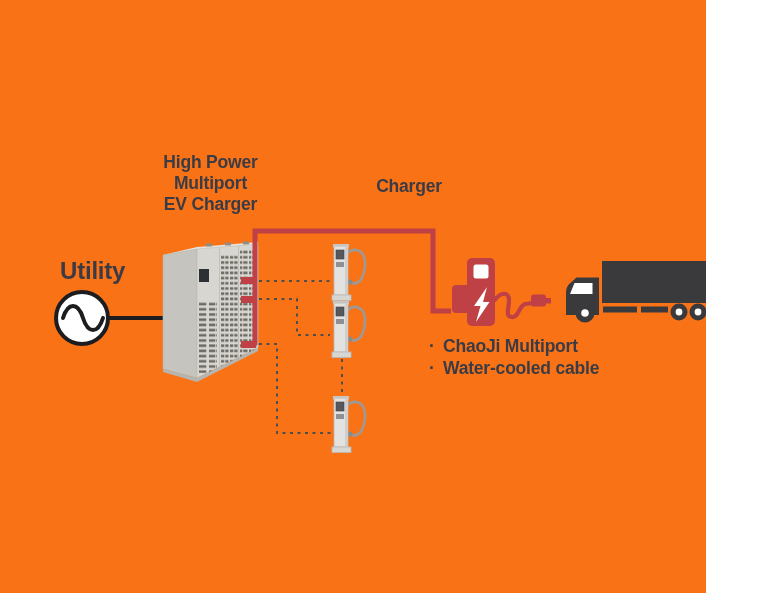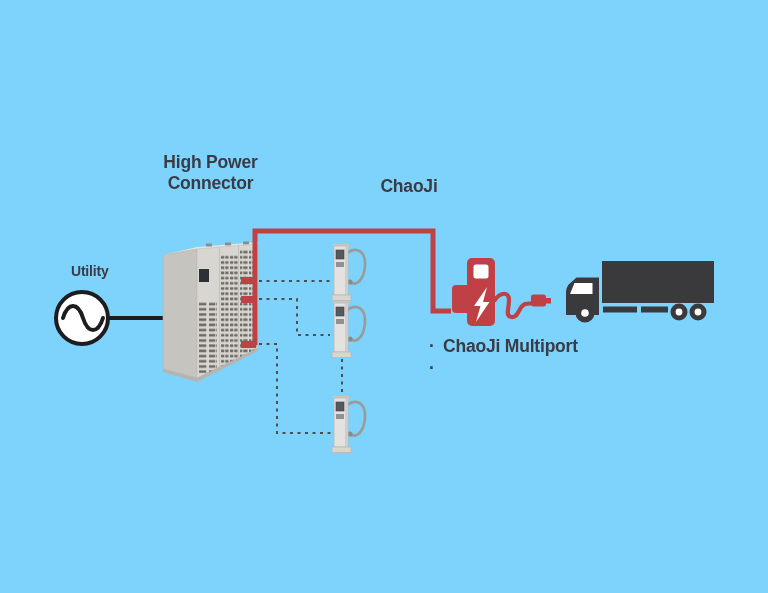--- a/index.html
+++ b/index.html
@@ -1,25 +1,25 @@
 <!DOCTYPE html>
 <html><head>
 <meta charset="utf-8">
 <style>
   html,body{margin:0;padding:0;background:#ffffff;}
   .stage{
-    position:relative;width:768px;height:593px;background:#7dd3fc;overflow:hidden;
+    position:relative;width:706px;height:593px;background:#f97316;overflow:hidden;
     font-family:"Liberation Sans", sans-serif;color:#3b3b45;
   }
   .abs{position:absolute;}
   .label{font-weight:600;letter-spacing:-0.2px;line-height:21px;font-size:17.5px;color:#3b3b45;}
   .centered{text-align:center;}
   #charger-title{left:138px;top:152px;width:145px;}
   #output-label{left:333px;top:176px;width:152px;}
-  #utility-label{left:71px;top:260px;width:80px;font-size:14px;line-height:22px;}
+  #utility-label{left:60px;top:260px;width:80px;font-size:24px;line-height:22px;}
   #feature-list{left:429px;top:336px;width:220px;}
   .feature-row{display:flex;align-items:baseline;font-weight:600;font-size:17.5px;line-height:21.5px;letter-spacing:-0.2px;color:#3b3b45;}
   .feature-row .bullet{width:14px;text-align:left;}
   svg{position:absolute;left:0;top:0;}
 </style>
 </head>
 <body>
 
 <div class="stage">
 
@@ -112,32 +112,34 @@
       <circle cx="585" cy="313" r="3.8" fill="#ffffff"></circle>
       <circle cx="679" cy="312" r="8.5"></circle>
       <circle cx="679" cy="312" r="3.4" fill="#ffffff"></circle>
       <circle cx="698" cy="312" r="8.5"></circle>
       <circle cx="698" cy="312" r="3.4" fill="#ffffff"></circle>
     </g>
   </svg>
 
   <div class="abs label centered" id="charger-title">
     <div>High Power</div>
-    <div>Connector</div>
+    <div>Multiport</div>
+    <div>EV Charger</div>
   </div>
 
   <div class="abs label centered" id="output-label">
-    <div>ChaoJi</div>
+    <div>Charger</div>
   </div>
 
   <div class="abs label" id="utility-label">Utility</div>
 
   <div class="abs" id="feature-list">
     <div class="feature-row">
       <span class="bullet">·</span>
       <span>ChaoJi Multiport</span>
     </div>
     <div class="feature-row">
       <span class="bullet">·</span>
+      <span>Water-cooled cable</span>
     </div>
   </div>
 
 </div>
 
 </body></html>

